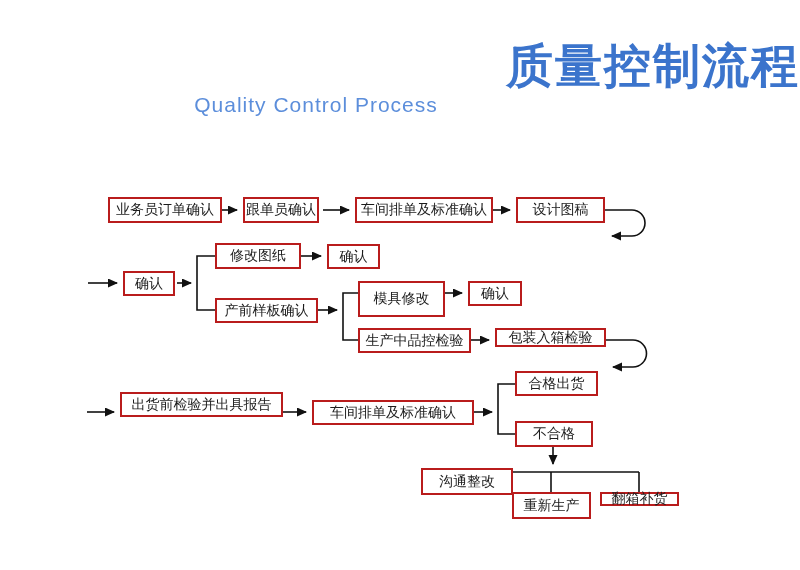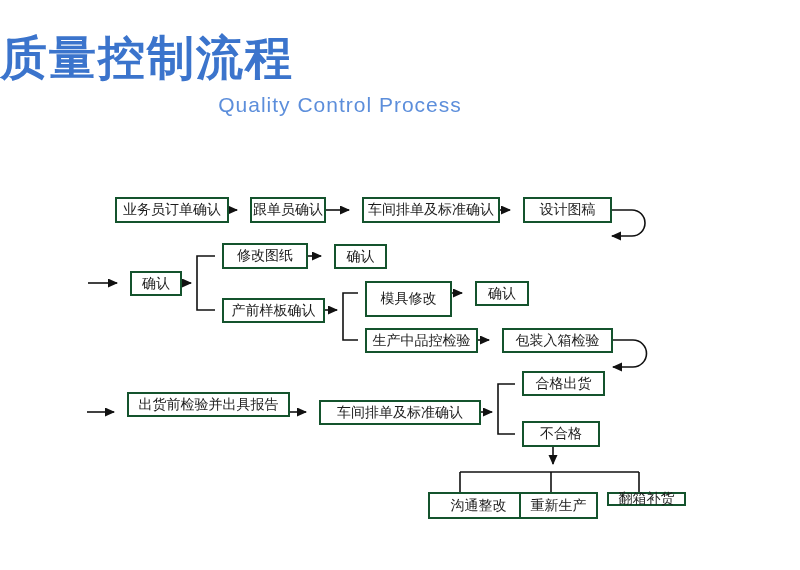--- a/index.html
+++ b/index.html
@@ -4,50 +4,48 @@
 <style>
   html,body{margin:0;padding:0;background:#ffffff;}
   #screen{
     position:relative;
     width:800px;height:570px;
     background:#ffffff;
     font-family:"Liberation Sans","DejaVu Sans",sans-serif;
     overflow:hidden;
   }
   .title{
-    position:absolute;top:32px;left:0;width:800px;
-    text-align:left;
+    position:absolute;top:40px;left:0;width:800px;
+    text-align:right;
     font-size:47px;line-height:1.1;
     font-weight:900;
     letter-spacing:2px;
     color:#3b74cc;
   }
   .subtitle{
     position:absolute;top:93px;left:0;width:632px;
     text-align:center;
     font-size:21px;line-height:1.1;
     font-weight:400;
     letter-spacing:1px;
     color:#5c8edb;
-    margin-left:24px;
   }
   .connectors{
     position:absolute;left:0;top:0;z-index:1;
   }
   .node{
     position:absolute;z-index:2;
     box-sizing:border-box;
     background:#ffffff;
-    border:2px solid #14532d;
+    border:2px solid #b91c1c;
     color:#1c1c1c;
     font-size:14px;
     display:flex;align-items:center;justify-content:center;
     white-space:nowrap;
     text-align:center;
-    margin-left:7px;
   }
 </style>
 </head>
 <body>
 
 <div id="screen">
 
   <div class="title">质量控制流程</div>
   <div class="subtitle">Quality Control Process</div>
 
@@ -92,24 +90,24 @@
   <div class="node" style="left:355px;top:197px;width:138px;height:26px">车间排单及标准确认</div>
   <div class="node" style="left:516px;top:197px;width:89px;height:26px">设计图稿</div>
 
   <div class="node" style="left:123px;top:271px;width:52px;height:25px">确认</div>
   <div class="node" style="left:215px;top:243px;width:86px;height:26px">修改图纸</div>
   <div class="node" style="left:327px;top:244px;width:53px;height:25px">确认</div>
   <div class="node" style="left:215px;top:298px;width:103px;height:25px">产前样板确认</div>
   <div class="node" style="left:358px;top:281px;width:87px;height:36px">模具修改</div>
   <div class="node" style="left:468px;top:281px;width:54px;height:25px">确认</div>
   <div class="node" style="left:358px;top:328px;width:113px;height:25px">生产中品控检验</div>
-  <div class="node" style="left:495px;top:328px;width:111px;height:25px">包装入箱检验</div>
+  <div class="node" style="left:495px;top:328px;width:111px;height:19px">包装入箱检验</div>
 
   <div class="node" style="left:120px;top:392px;width:163px;height:25px">出货前检验并出具报告</div>
   <div class="node" style="left:312px;top:400px;width:162px;height:25px">车间排单及标准确认</div>
   <div class="node" style="left:515px;top:421px;width:78px;height:26px">不合格</div>
   <div class="node" style="left:515px;top:371px;width:83px;height:25px">合格出货</div>
 
-  <div class="node" style="left:421px;top:492px;width:101px;height:27px">沟通整改</div>
+  <div class="node" style="left:421px;top:468px;width:92px;height:27px">沟通整改</div>
   <div class="node" style="left:512px;top:492px;width:79px;height:27px">重新生产</div>
   <div class="node" style="left:600px;top:492px;width:79px;height:14px">翻箱补货</div>
 
 </div>
 
 </body></html>

